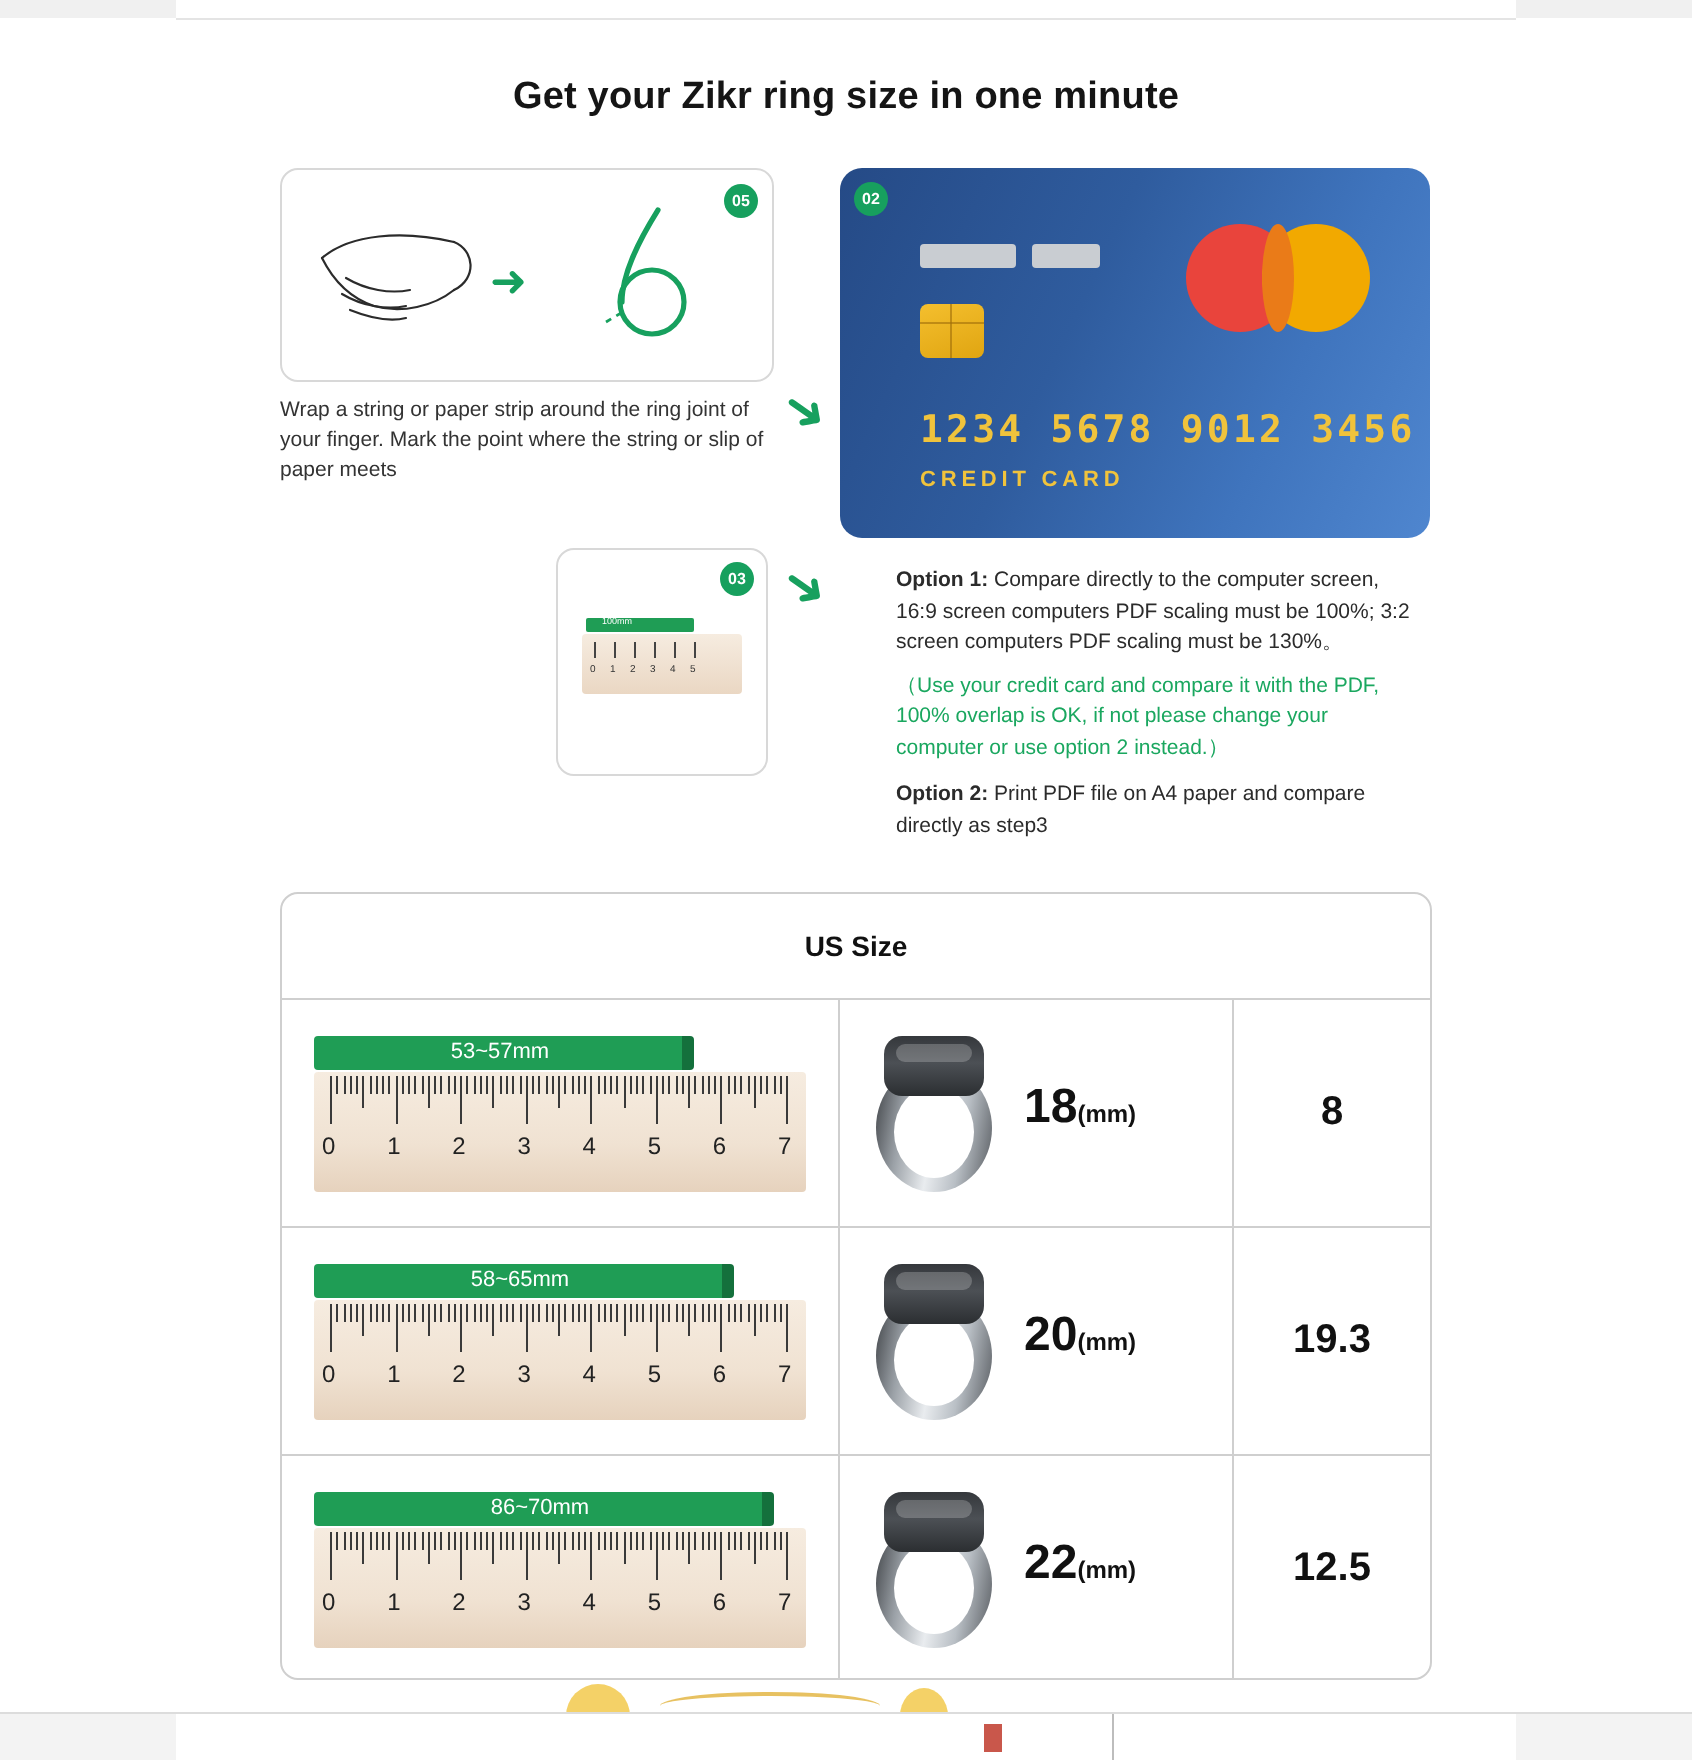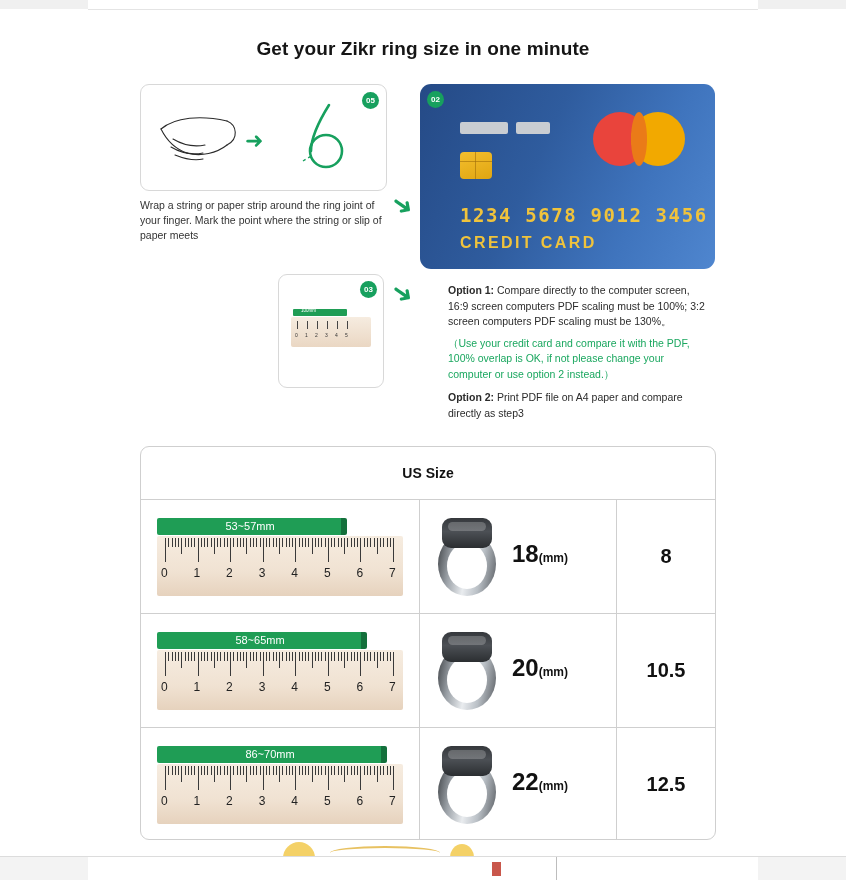--- a/index.html
+++ b/index.html
@@ -217,21 +217,21 @@
     position: absolute; left: 40px; top: 120px;
     color: #f0c33c;
     font-family: "DejaVu Sans Mono", monospace;
     font-size: 19px;
     letter-spacing: 1.6px;
     font-weight: bold;
   }
   .cc-label {
     position: absolute; left: 40px; top: 150px;
     color: #f0c33c;
-    font-size: 16px;
+    font-size: 11px;
     letter-spacing: 2.4px;
     font-weight: bold;
   }
 
   
   .options {
     position: absolute;
     left: 448px; top: 283px;
     width: 258px;
     font-size: 10.5px;
@@ -719,21 +719,21 @@
           <div class="hole"></div>
           <div class="top">
               <div class="gloss"></div>
             </div>
         </div>
         <div class="size-val">
           <span>20</span><span class="unit">(mm)</span>
         </div>
       </div>
       <div class="c3">
-        <div class="us-val">10.5</div>
+        <div class="us-val">19.3</div>
       </div>
     </div>
 
     <div class="t-row last">
       <div class="c1">
         <div class="ruler">
           <div class="greenbar" style="width:226px">
             <span>86~70mm</span>
             <span class="cap"></span>
           </div>

